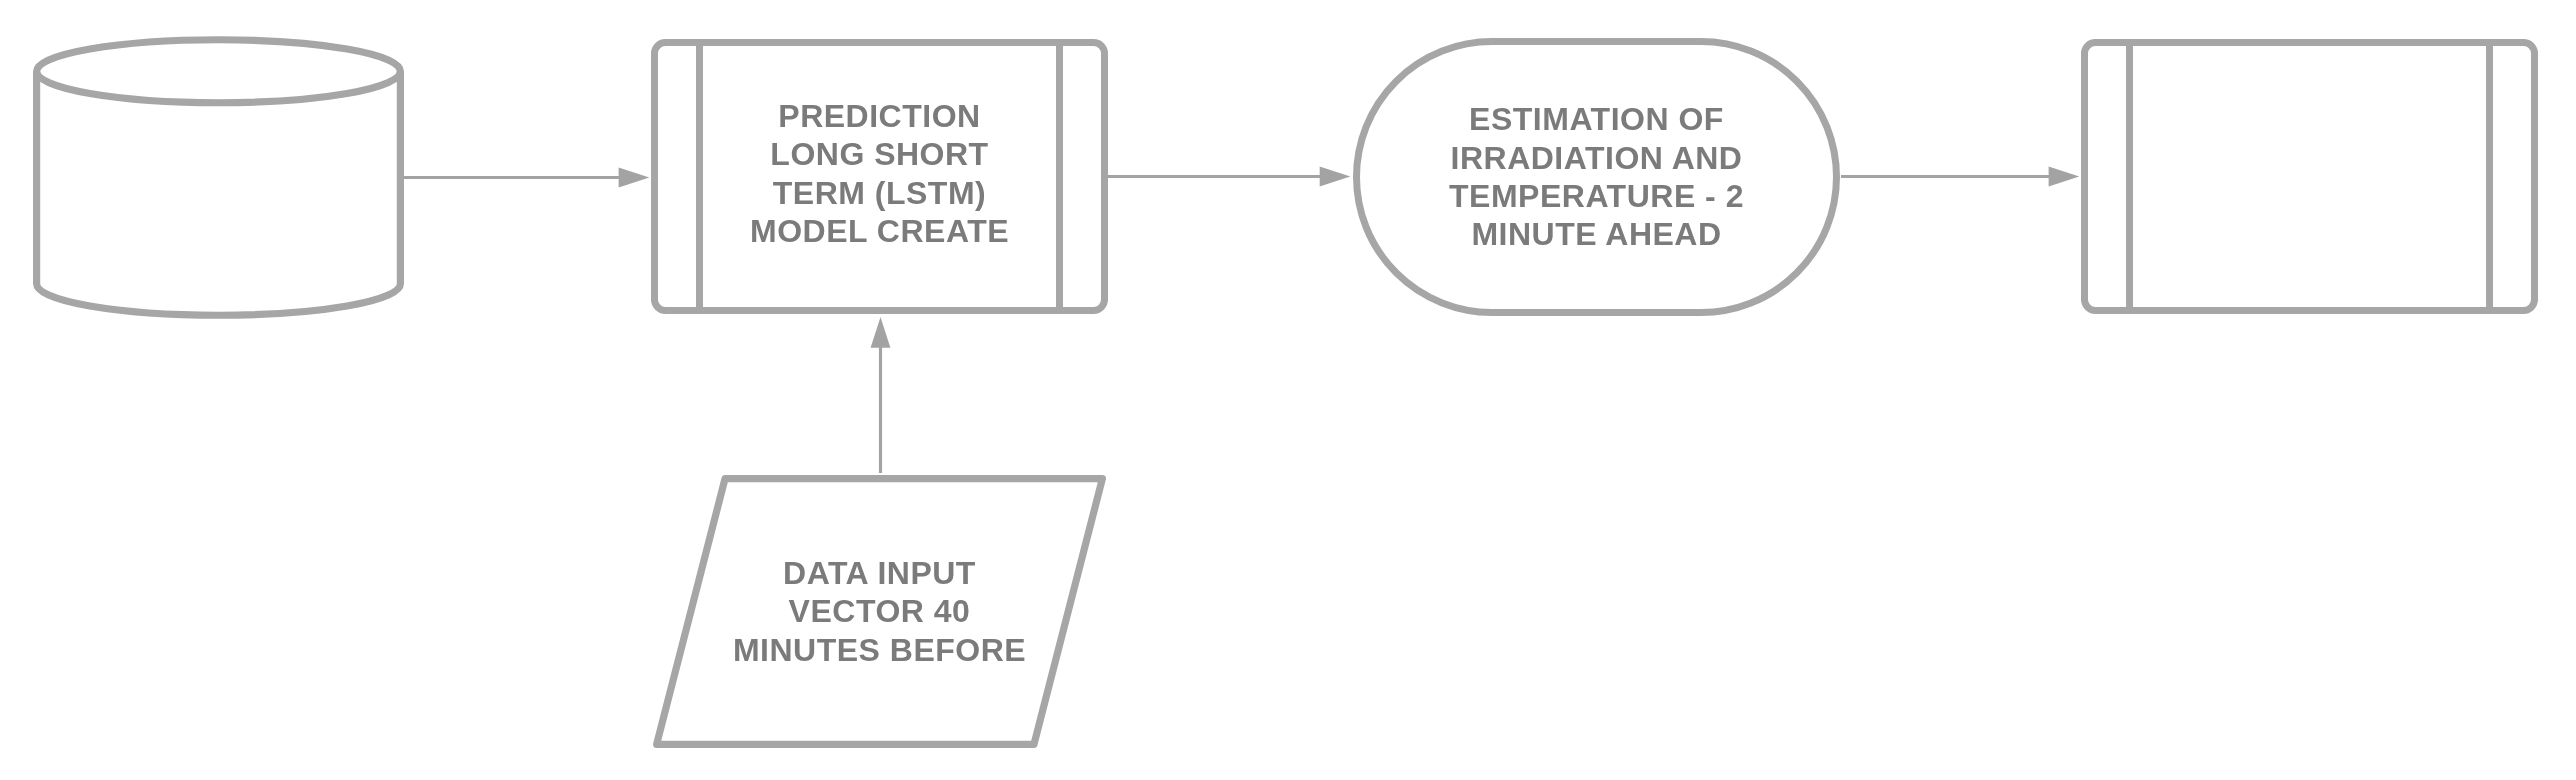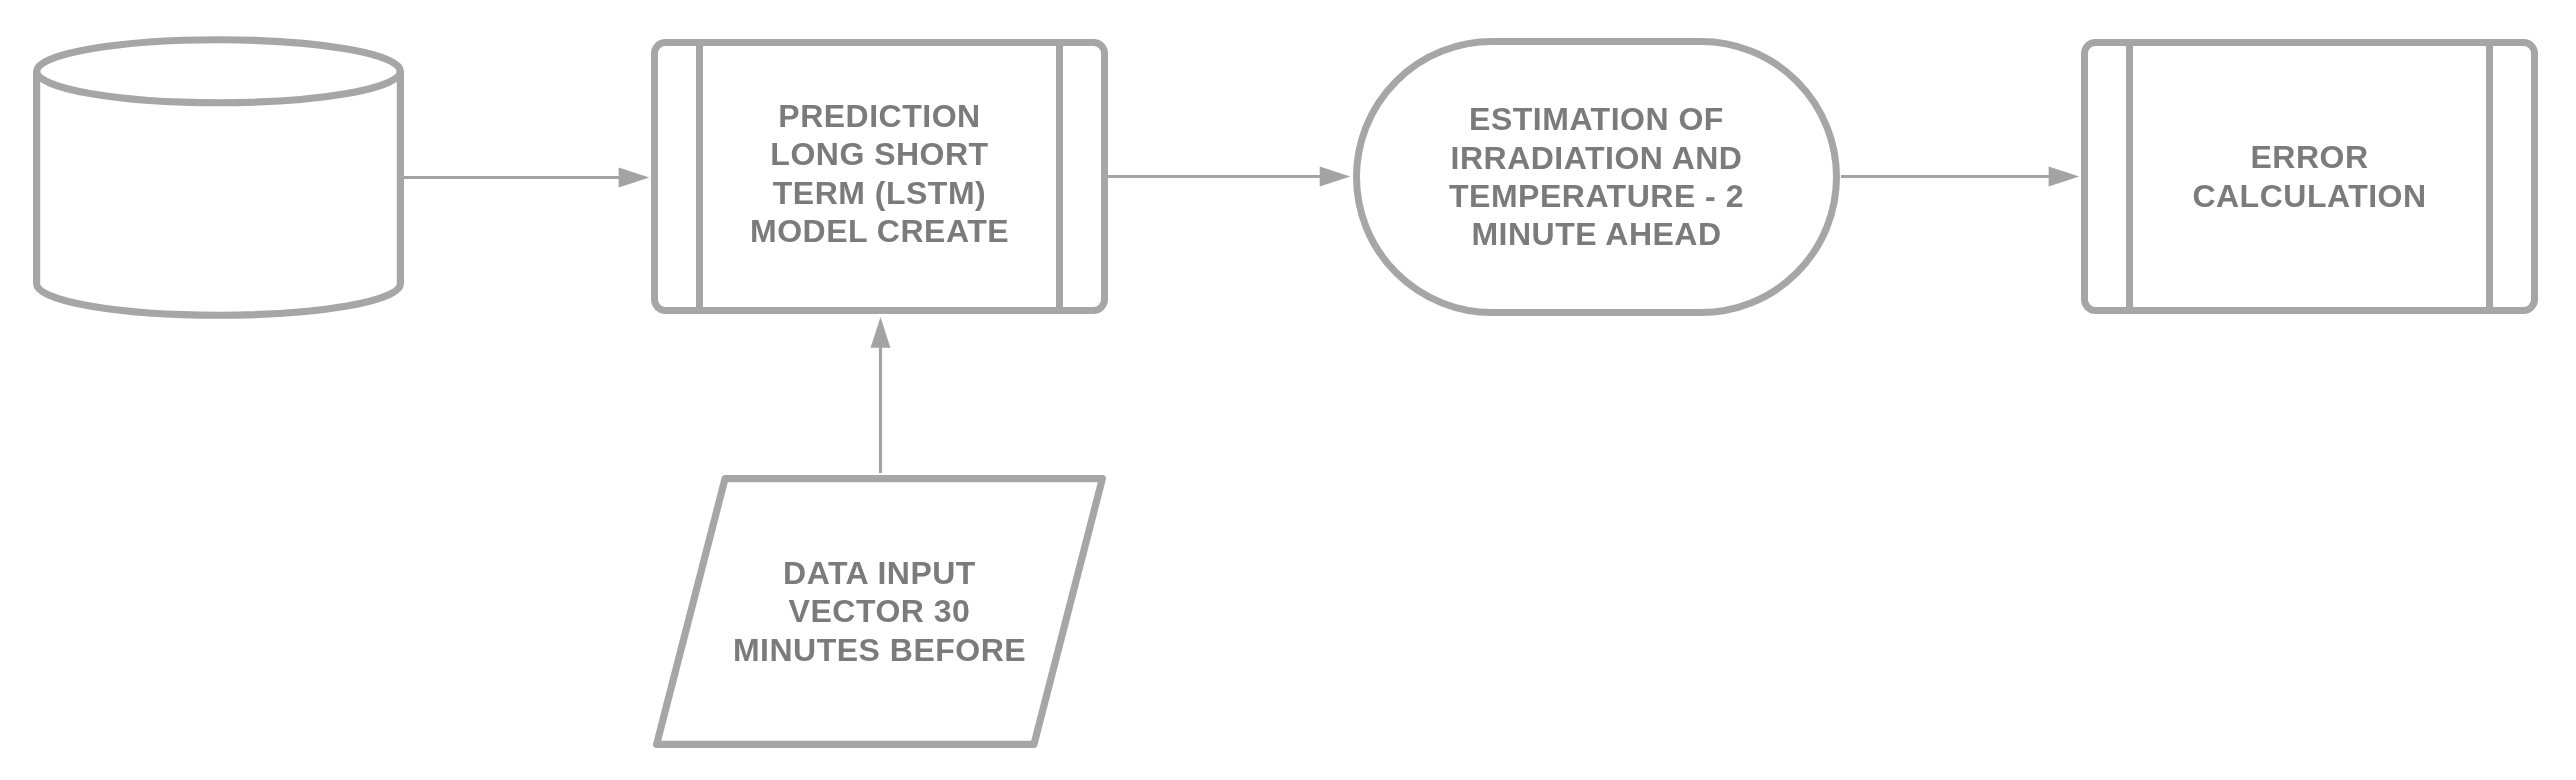--- a/index.html
+++ b/index.html
@@ -74,28 +74,26 @@
   <div class="node stadium" style="left:1353px; top:38px; width:487px; height:278px;"></div>
   <div class="label" style="left:1353px; top:38px; width:487px; height:278px;">ESTIMATION OF
 IRRADIATION AND
 TEMPERATURE - 2
 MINUTE AHEAD</div>
 
   <div class="node pp" style="left:2081px; top:39px; width:457px; height:275px;">
     <div class="bar left"></div>
     <div class="bar right"></div>
   </div>
-  <div class="label" style="left:2081px; top:39px; width:457px; height:275px;">ERROR
-CALCULATION</div>
 
   <svg class="shape" style="left:653px; top:475px;" width="453" height="273" viewBox="0 0 503 303">
     <path d="M 80 4 L 499 4 L 423 299 L 4 299 Z" fill="#ffffff" stroke="#a6a6a6" stroke-width="8" stroke-linejoin="round"></path>
   </svg>
   <div class="label" style="left:653px; top:475px; width:453px; height:273px;">DATA INPUT
-VECTOR 30
+VECTOR 40
 MINUTES BEFORE</div>
 
   <svg class="arrow" style="left:404px; top:162px;" width="248" height="31" viewBox="0 0 275 34">
     <line x1="0" y1="17" x2="242" y2="17" stroke="#a3a3a3" stroke-width="3.5"></line>
     <polygon points="272,17 238,6 238,28" fill="#a3a3a3"></polygon>
   </svg>
 
   <svg class="arrow" style="left:1108px; top:161px;" width="245" height="31" viewBox="0 0 272 34">
     <line x1="0" y1="17" x2="239" y2="17" stroke="#a3a3a3" stroke-width="3.5"></line>
     <polygon points="269,17 235,6 235,28" fill="#a3a3a3"></polygon>

